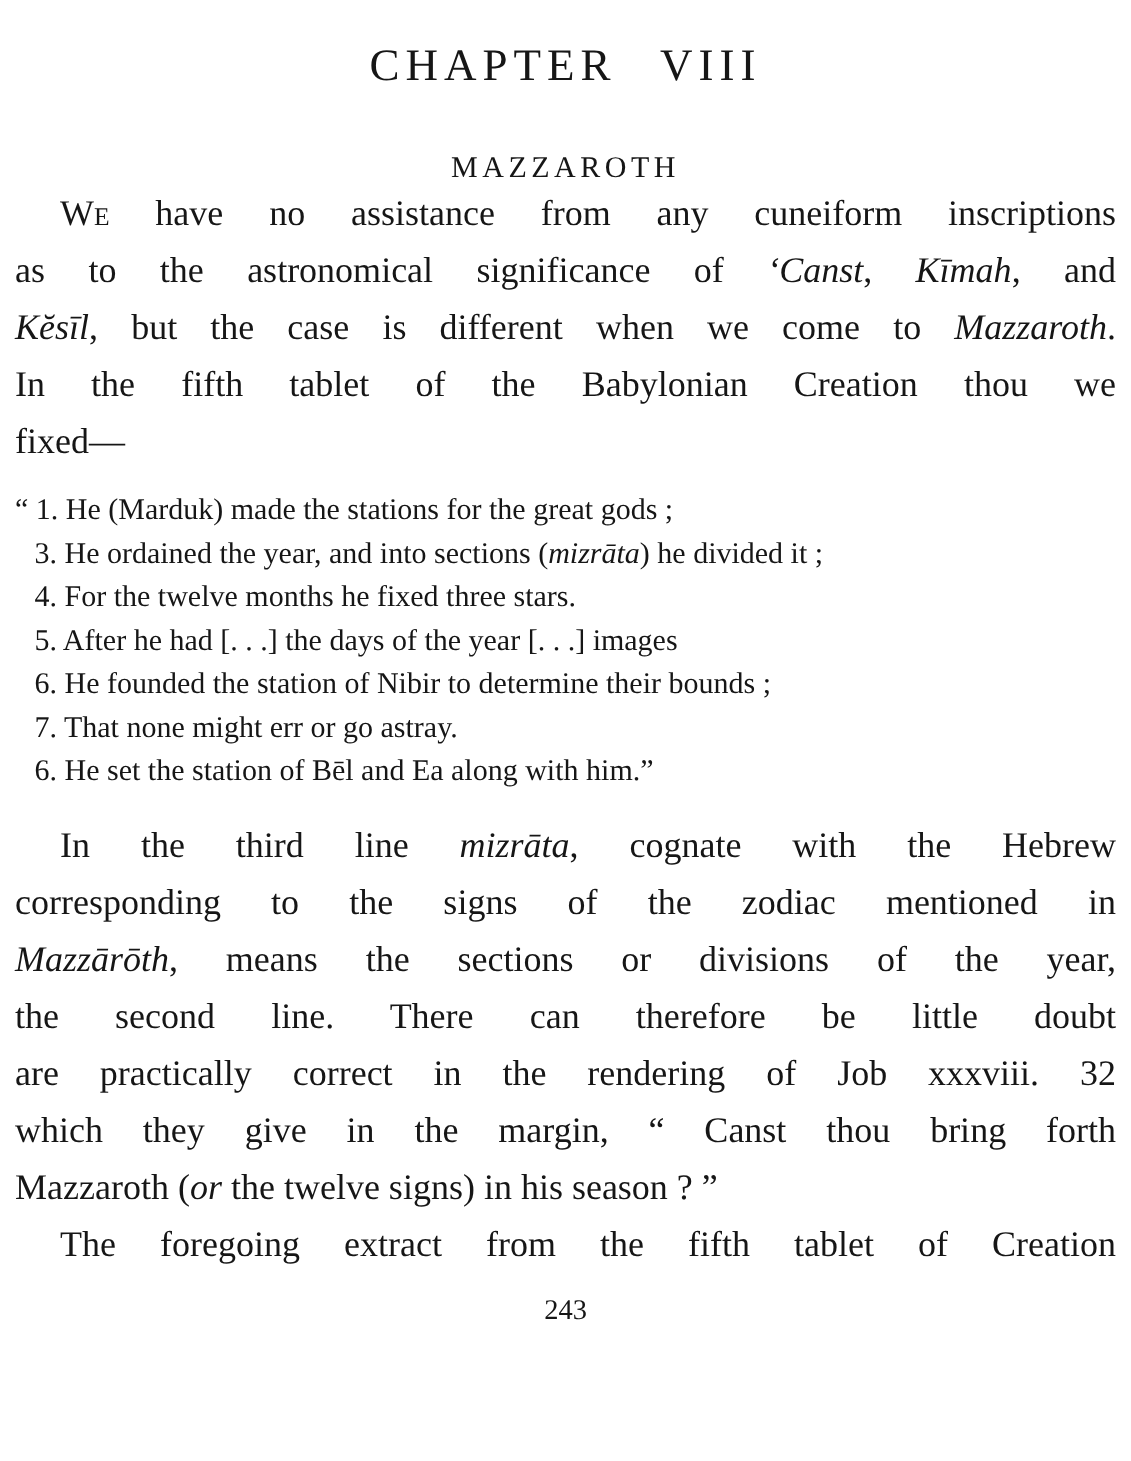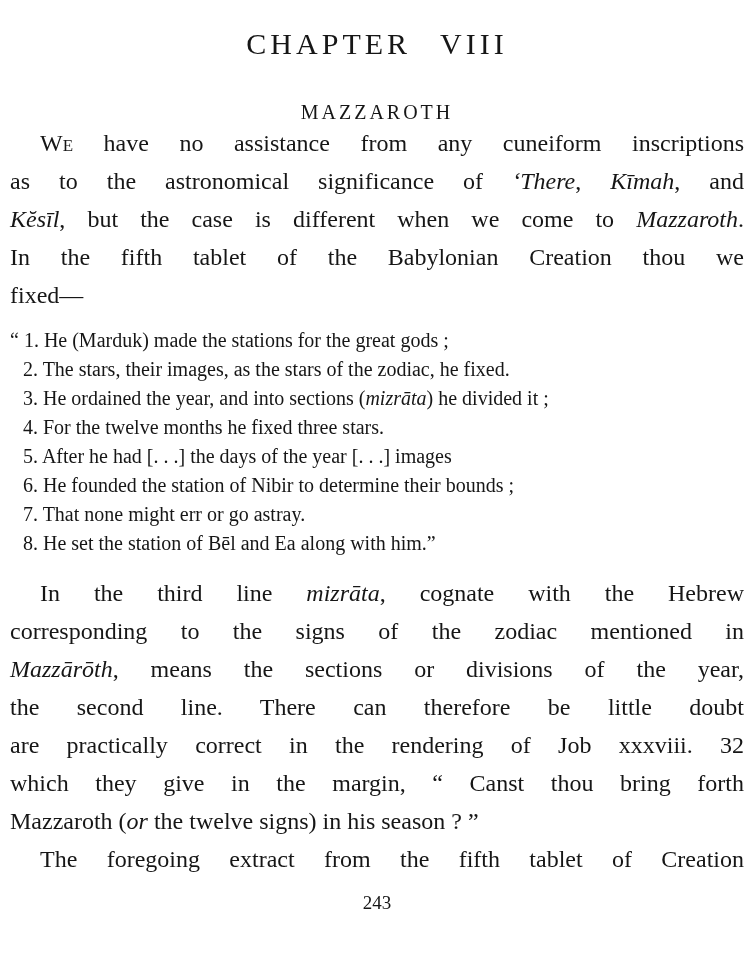--- a/index.html
+++ b/index.html
@@ -66,35 +66,34 @@
 <body>
 
 <div class="page">
 
   <div class="chapter-title">CHAPTER  VIII</div>
 
   <div class="section-title">MAZZAROTH</div>
 
   <div class="para p1 indent">
       <div class="tline"><span class="sc">We</span> have no assistance from any cuneiform inscriptions</div>
-      <div class="tline">as to the astronomical significance of <span class="it">‘There</span>, <span class="it">Kīmah</span>, and</div>
+      <div class="tline">as to the astronomical significance of <span class="it">‘Canst</span>, <span class="it">Kīmah</span>, and</div>
       <div class="tline"><span class="it">Kĕsīl</span>, but the case is different when we come to <span class="it">Mazzaroth</span>.</div>
       <div class="tline">In the fifth tablet of the Babylonian Creation thou we</div>
       <div class="tline endline">fixed—</div>
     </div>
 
   <div class="quote">
       <div class="tline">“ 1. He (Marduk) made the stations for the great gods ;</div>
-      <div class="tline">2. The stars, their images, as the stars of the zodiac, he fixed.</div>
       <div class="tline">3. He ordained the year, and into sections (<span class="it">mizrāta</span>) he divided it ;</div>
       <div class="tline">4. For the twelve months he fixed three stars.</div>
       <div class="tline">5. After he had [. . .] the days of the year [. . .] images</div>
       <div class="tline">6. He founded the station of Nibir to determine their bounds ;</div>
       <div class="tline">7. That none might err or go astray.</div>
-      <div class="tline">8. He set the station of Bēl and Ea along with him.”</div>
+      <div class="tline">6. He set the station of Bēl and Ea along with him.”</div>
     </div>
 
   <div class="para p2 indent">
       <div class="tline">In the third line <span class="it">mizrāta</span>, cognate with the Hebrew</div>
       <div class="tline">corresponding to the signs of the zodiac mentioned in</div>
       <div class="tline"><span class="it">Mazzārōth</span>, means the sections or divisions of the year,</div>
       <div class="tline">the second line. There can therefore be little doubt</div>
       <div class="tline">are practically correct in the rendering of Job xxxviii. 32</div>
       <div class="tline">which they give in the margin, “ Canst thou bring forth</div>
       <div class="tline endline">Mazzaroth (<span class="it">or</span> the twelve signs) in his season ? ”</div>

